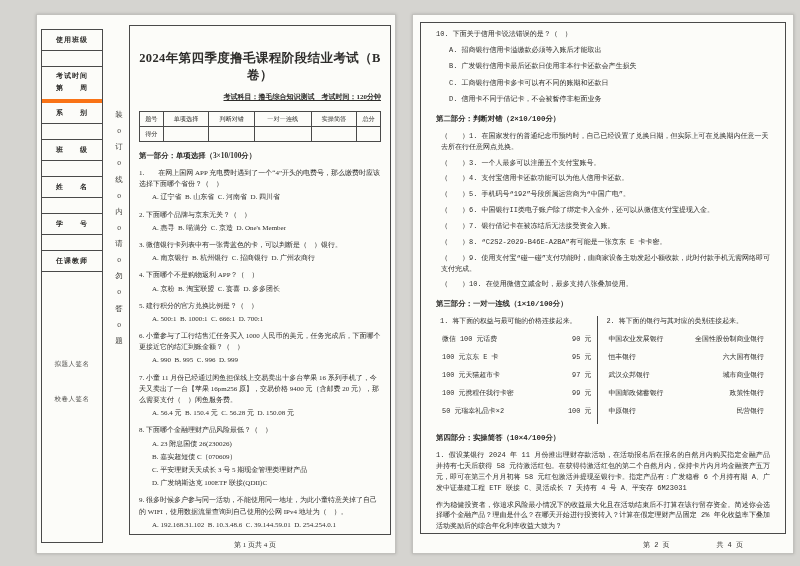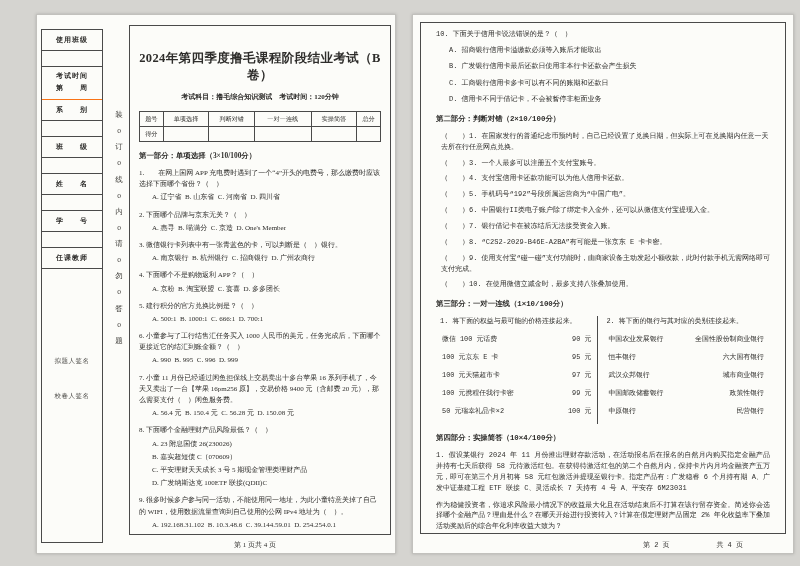--- a/index.html
+++ b/index.html
@@ -8,29 +8,29 @@
     background:#d5d4d0;
     font-family:"Liberation Serif","DejaVu Serif",serif;
     color:#2e2d2b;
   }
   .page{position:absolute;background:#fcfcf9;border:1px solid #c2c1bd;box-shadow:0 0 3px rgba(0,0,0,.18);}
   
   .page1{left:36px;top:14px;width:358px;height:538px;display:flex;}
   .sidebar{width:60px;margin:14px 6px 10px 4px;border:1px solid #4a4a4a;display:flex;flex-direction:column;font-size:7px;}
   .s-label{font-weight:bold;text-align:center;padding:5px 0;border-bottom:1px solid #4a4a4a;letter-spacing:1px;}
   .s-value{height:15px;border-bottom:1px solid #4a4a4a;}
-  .s-duo{border-bottom:1px solid #f97316;padding:4px 0;}
+  .s-duo{border-bottom:4px solid #f97316;padding:4px 0;}
   .s-duo div{font-weight:bold;text-align:center;letter-spacing:1px;line-height:1.7;}
   .s-big{flex:1;display:flex;flex-direction:column;align-items:center;padding-top:88px;gap:26px;}
   .s-sign{font-size:6.5px;color:#4b4a47;letter-spacing:.5px;}
   .binding{width:20px;display:flex;justify-content:center;}
   .binding-text{margin-top:92px;font-size:7.5px;line-height:2.15;white-space:pre-line;text-align:center;color:#3a3935;}
   .content{flex:1;border:1px solid #4a4a4a;margin:10px 4px 18px 0;padding:4px 9px;overflow:hidden;}
   .title{font-size:12.5px;font-weight:bold;text-align:center;margin:20px 0 8px;letter-spacing:.4px;}
-  .subtitle{font-size:7px;font-weight:bold;text-align:center;margin-bottom:9px;}
+  .subtitle{font-size:7px;font-weight:bold;text-align:right;margin-bottom:9px;text-decoration:underline;}
   table.score{width:100%;border-collapse:collapse;margin-bottom:9px;}
   table.score td{border:1px solid #4a4a4a;font-size:6.2px;text-align:center;height:12px;padding:1px 0;}
   .sec-head{font-size:7.4px;font-weight:bold;margin:9px 0 7px;}
   .q{font-size:7px;line-height:1.6;margin-bottom:6px;}
   .qt{white-space:pre-wrap;word-break:break-all;}
   .opt{padding-left:13px;white-space:pre-wrap;word-break:break-all;margin-top:2px;}
   .footer{position:absolute;bottom:3px;left:86px;right:8px;display:flex;justify-content:center;padding:0 34px;font-size:7px;}
   .footer2{position:absolute;bottom:3px;left:10px;right:10px;display:flex;justify-content:space-between;padding:0 40px 0 220px;font-size:7px;}
   
   .page2{left:412px;top:14px;width:380px;height:538px;font-family:Liberation Mono, monospace;}

